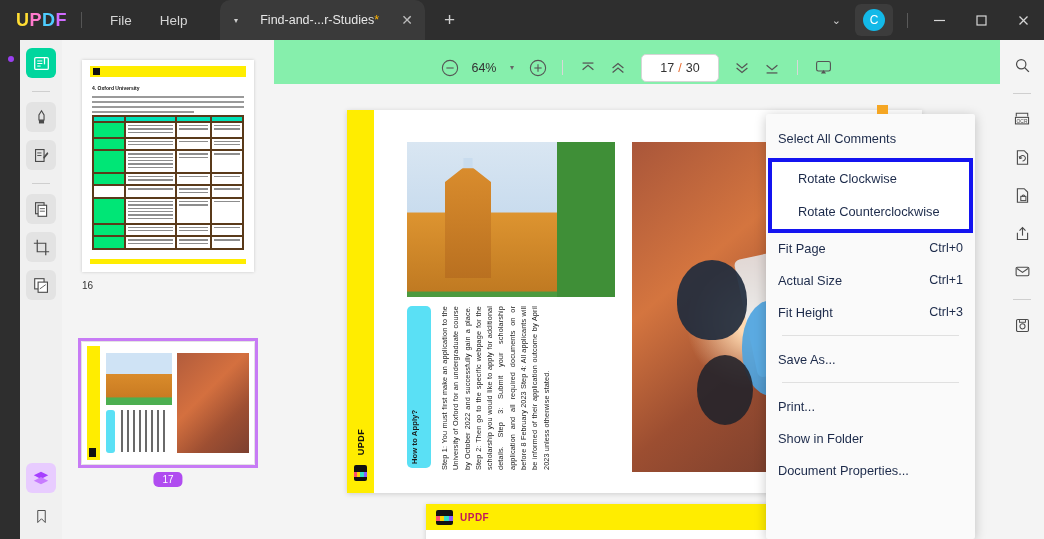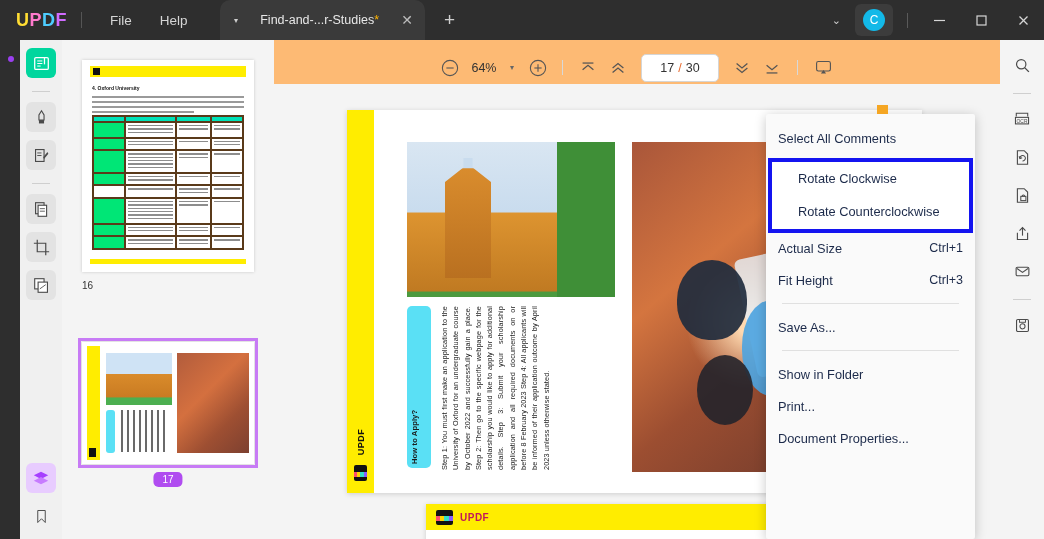--- a/index.html
+++ b/index.html
@@ -110,21 +110,21 @@
   .p17 .img-a { position: absolute; left: 24px; top: 11px; width: 66px; height: 52px;
       background: linear-gradient(180deg,#cfe3f5 0%,#cfe3f5 40%,#d98b2b 41%,#c97b22 85%,#4caf50 86%,#4caf50 100%); }
   .p17 .img-b { position: absolute; left: 95px; top: 11px; width: 72px; height: 100px;
       background: linear-gradient(135deg,#b25c3c 0%,#d4703f 40%,#9e4f32 70%,#7d4030 100%); }
   .p17 .cyan { position: absolute; left: 24px; top: 68px; width: 9px; height: 43px; background: #5ae0f5; border-radius: 3px; }
   .p17 .txtcol { position: absolute; top: 68px; width: 1.6px; height: 42px; background: #6a6a6a; }
 
   
   .toolbar {
     position: absolute; left: 274px; top: 40px; right: 44px; height: 56px;
-    background: #fdba74; display: flex; align-items: center; justify-content: center;
+    background: #86efac; display: flex; align-items: center; justify-content: center;
     border-bottom: 1px solid #e6e6e6;
   }
   .tool { display: flex; align-items: center; justify-content: center;
           color: #555; height: 28px; padding: 0 4px; }
   .zoomlabel { color: #333; font-size: 12.5px; min-width: 40px; text-align: center; }
   .caret-sm { font-size: 8px; color: #666; margin: 0 10px 0 6px; }
   .tsep { width: 1px; height: 15px; background: #d8d8d8; margin: 0 10px; }
   .pagebox {
     width: 78px; height: 28px; border: 1px solid #d5d5d5; border-radius: 5px; background: #fff;
     display: flex; align-items: center; justify-content: center; gap: 4px;
@@ -615,39 +615,43 @@
     </div>
   </div>
 
   <div class="ctx-marker"></div>
   <div class="ctxmenu">
     <div class="ctxrow">
       <span>Select All Comments</span>
     </div>
     <div style="height:78px"></div>
     <div class="ctxrow">
+      <span>Fit Page</span>
+      <span class="sc">Ctrl+0</span>
+    </div>
+    <div class="ctxrow">
       <span>Actual Size</span>
       <span class="sc">Ctrl+1</span>
     </div>
     <div class="ctxrow">
       <span>Fit Height</span>
       <span class="sc">Ctrl+3</span>
     </div>
     <div class="ctxdiv"></div>
     <div class="ctxrow">
       <span>Save As...</span>
     </div>
     <div class="ctxdiv"></div>
     <div class="ctxrow">
+      <span>Print...</span>
+    </div>
+    <div class="ctxrow">
       <span>Show in Folder</span>
     </div>
     <div class="ctxrow">
-      <span>Print...</span>
-    </div>
-    <div class="ctxrow">
       <span>Document Properties...</span>
     </div>
   </div>
 
   <div class="ctx-highlight">
     <div class="ctxrow">
       <span>Rotate Clockwise</span>
     </div>
     <div class="ctxrow">
       <span>Rotate Counterclockwise</span>

